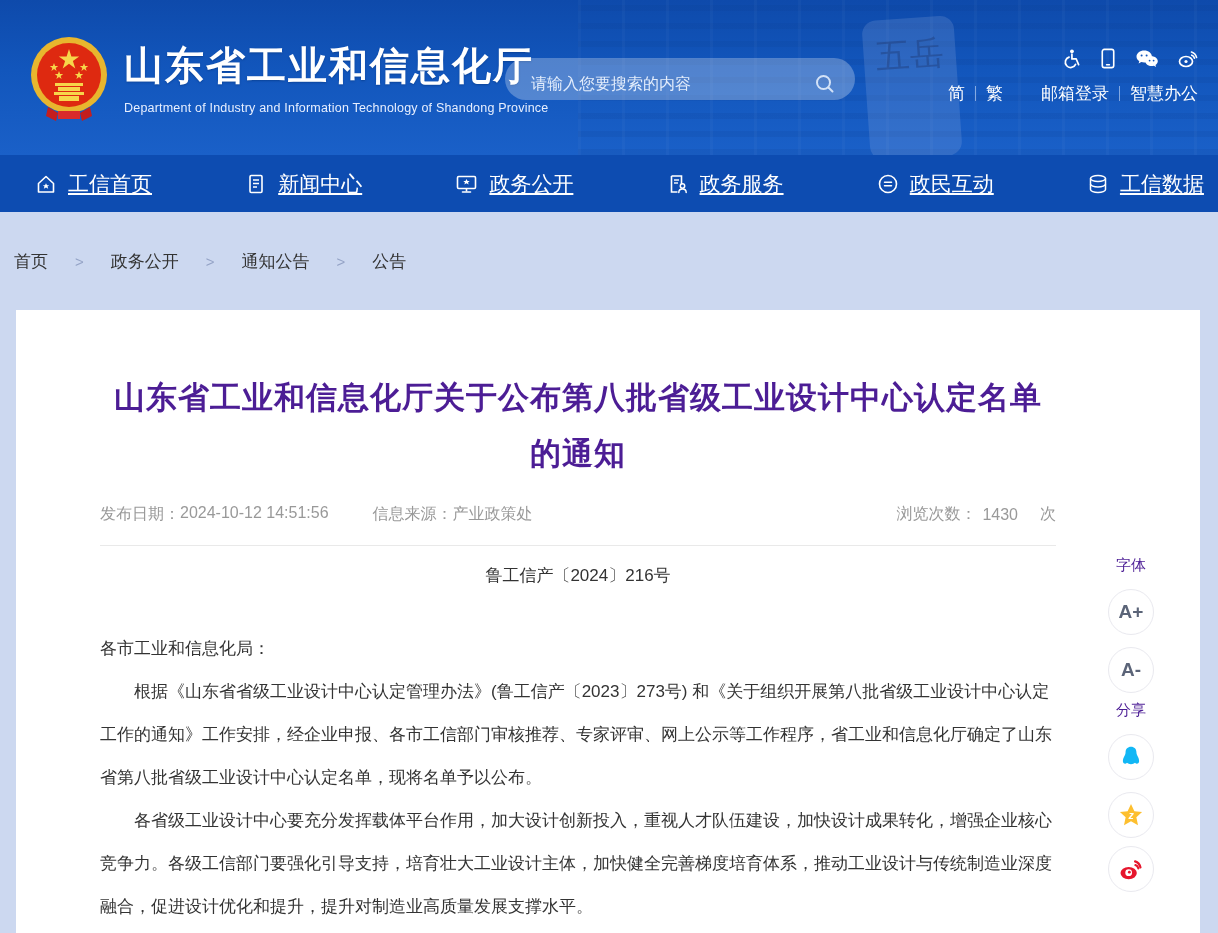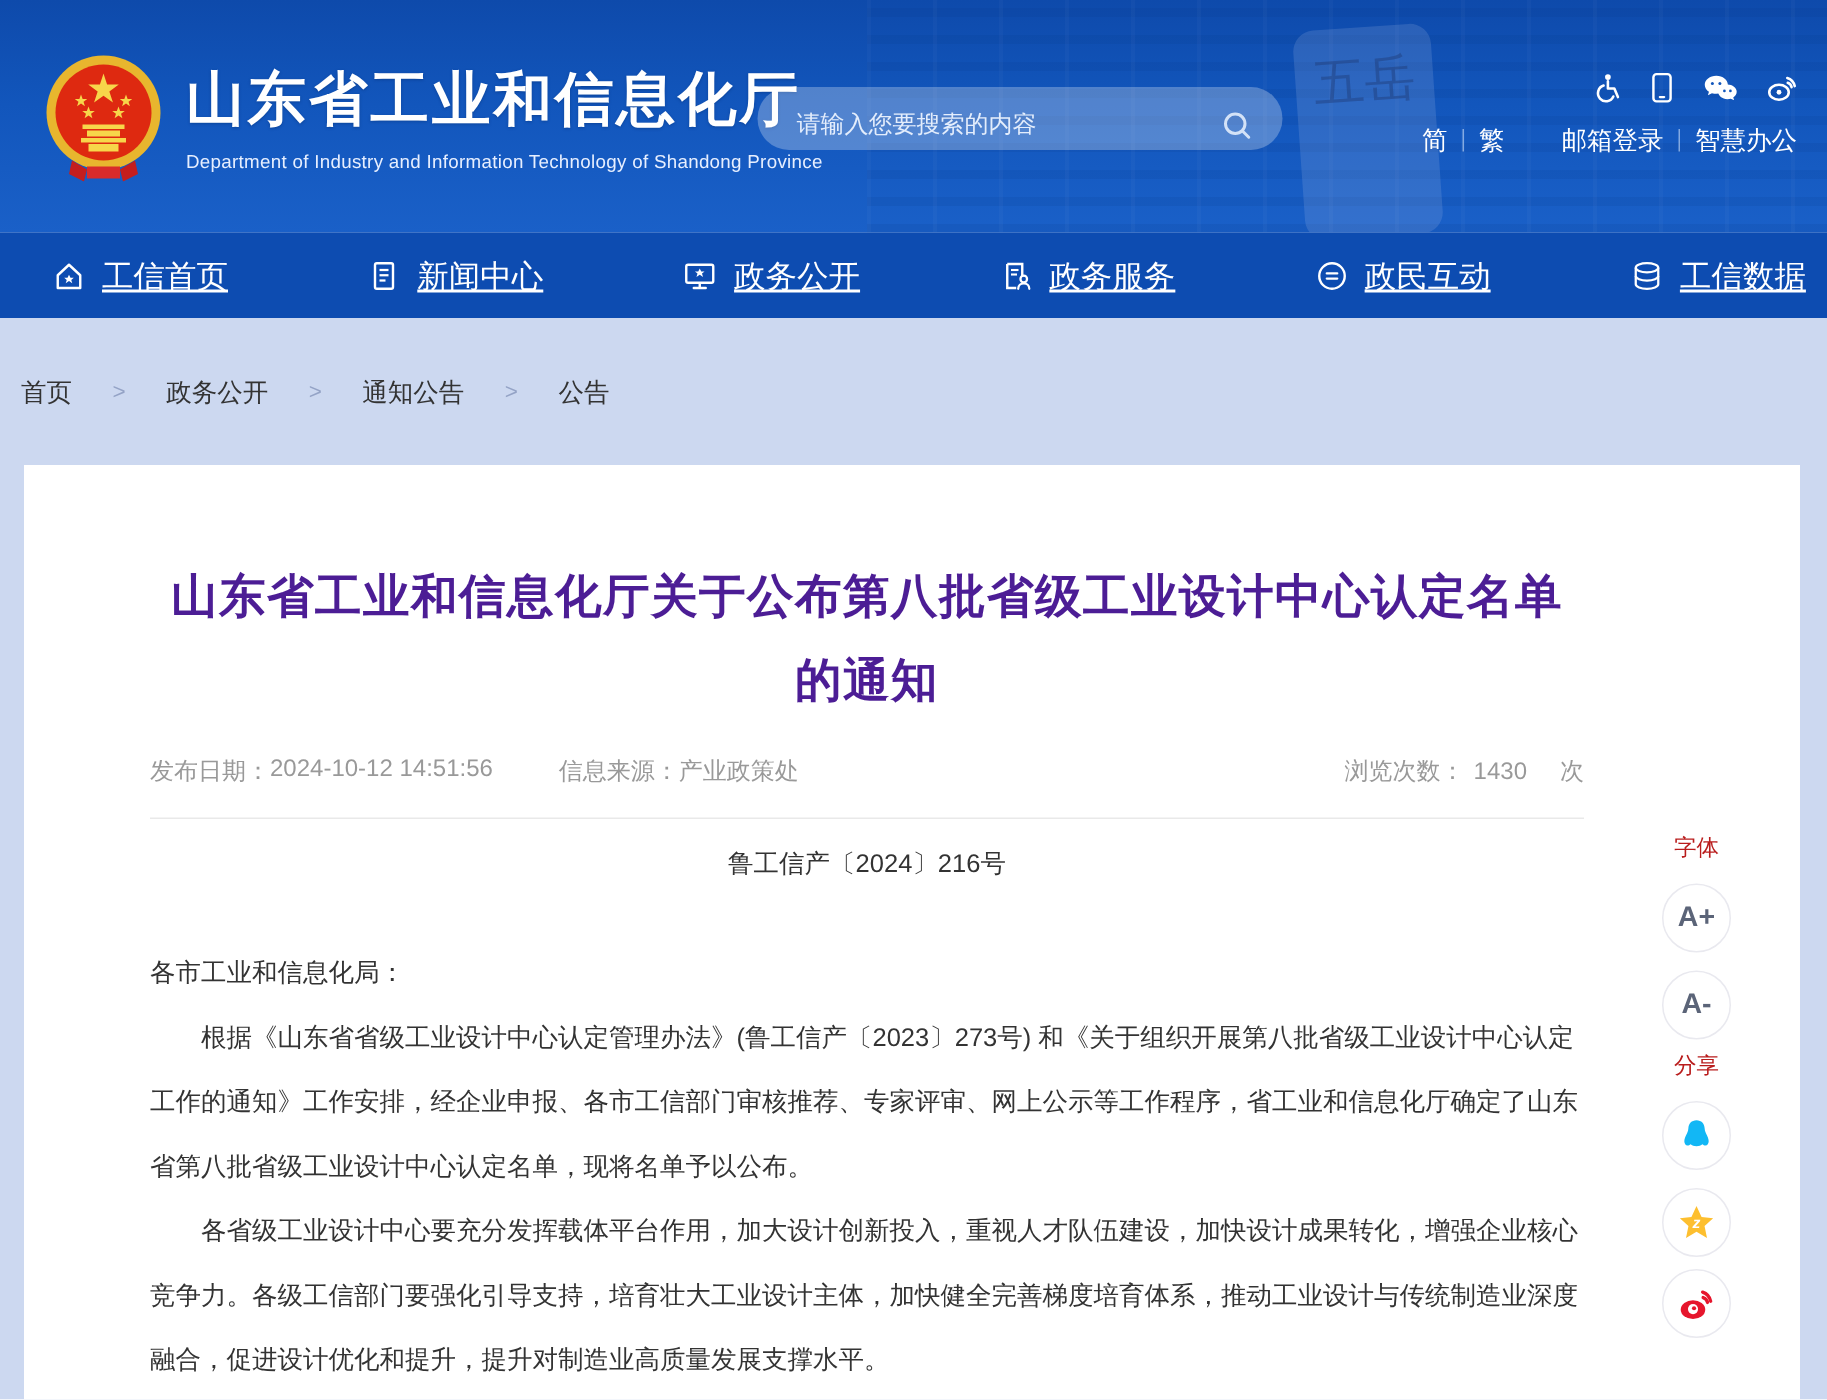--- a/index.html
+++ b/index.html
@@ -56,21 +56,21 @@
   .meta-gap { width:28px; }
   .meta-right { margin-left:auto; display:flex; align-items:center; }
   .views-num { margin:1px 22px 0 6px; }
   .doc-number { margin-top:18px; text-align:center; font-size:17px; color:#333; font-weight:500; }
   .body-text { margin-top:40px; font-size:17px; color:#333; line-height:43px; }
   .para { text-indent:2em; }
 
   
   .side-tools { position:absolute; left:1102px; top:556px; width:58px; display:flex; flex-direction:column;
     align-items:center; }
-  .tool-label { color:#b91c1c; font-size:15px; }
+  .tool-label { color:#4c1d95; font-size:15px; }
   .tool-circle { width:46px; height:46px; border-radius:50%; background:#fff; border:1px solid #e9e9ef;
     display:flex; align-items:center; justify-content:center; cursor:pointer; }
   .font-btn { color:#5b6478; font-size:19px; font-weight:bold; }
   .mt14 { margin-top:14px; } .mt12 { margin-top:12px; } .mt26 { margin-top:8px; }
 </style>
 </head>
 <body>
 
 <div class="page">
 

